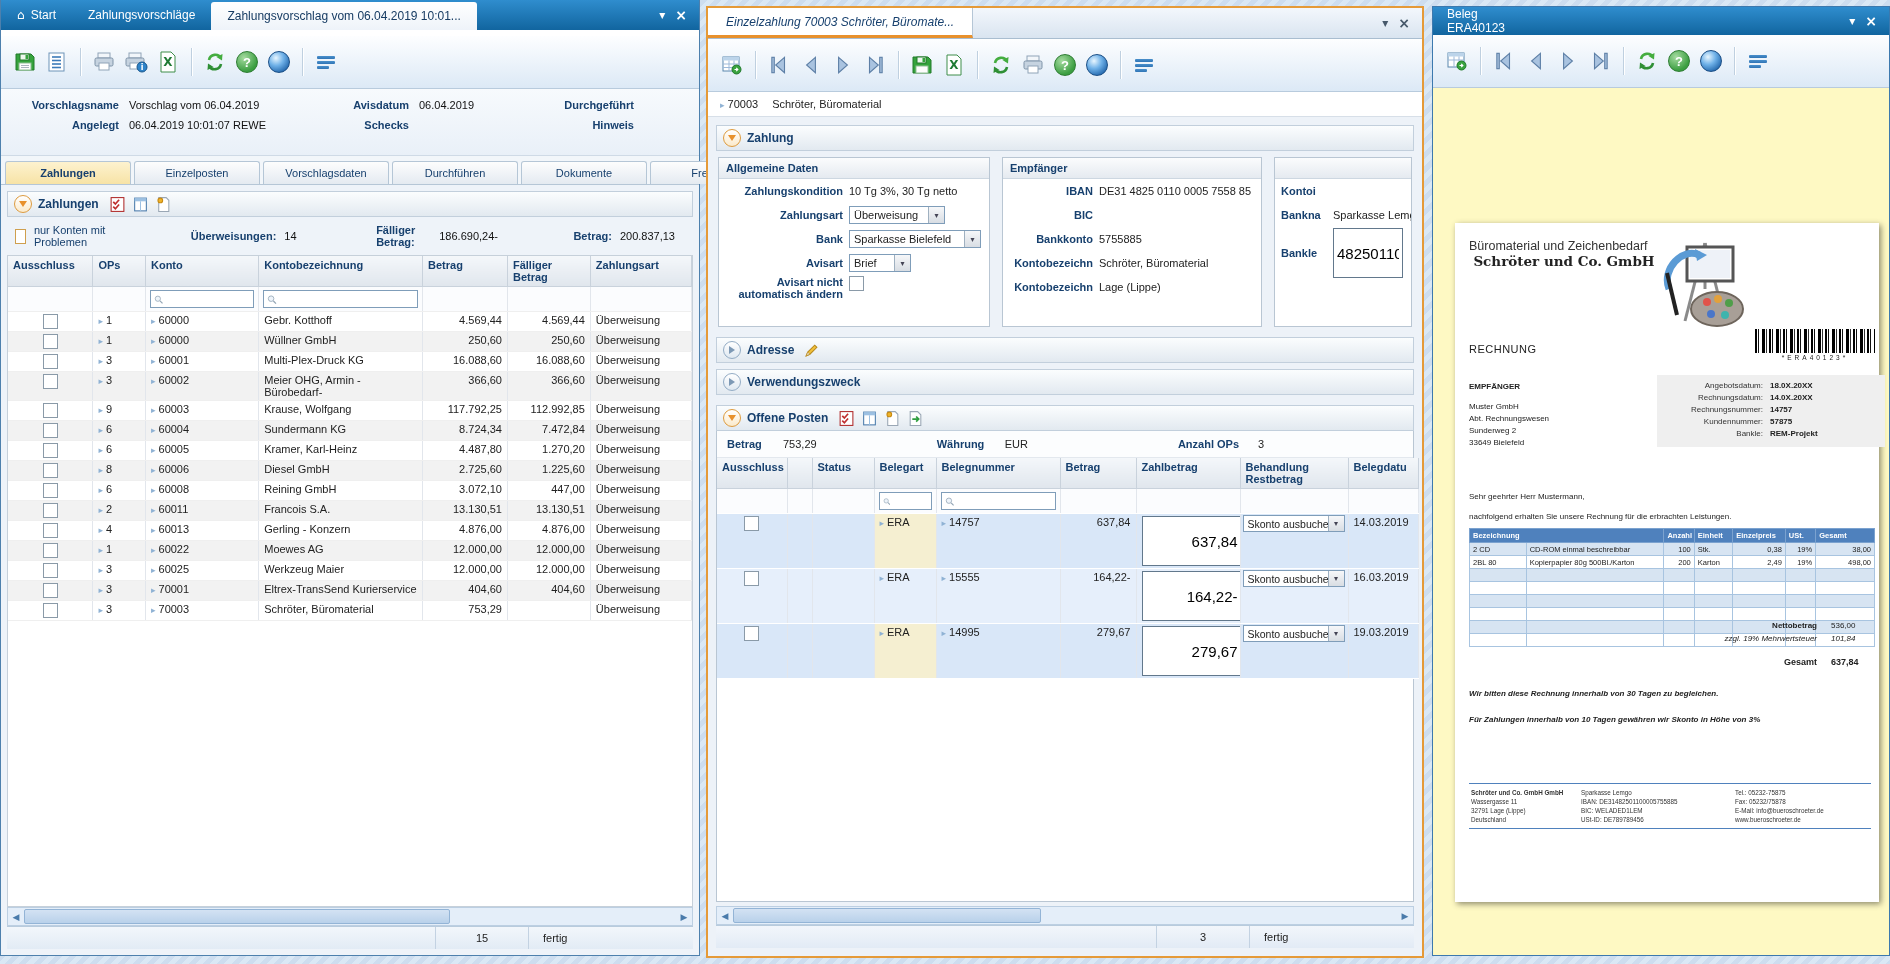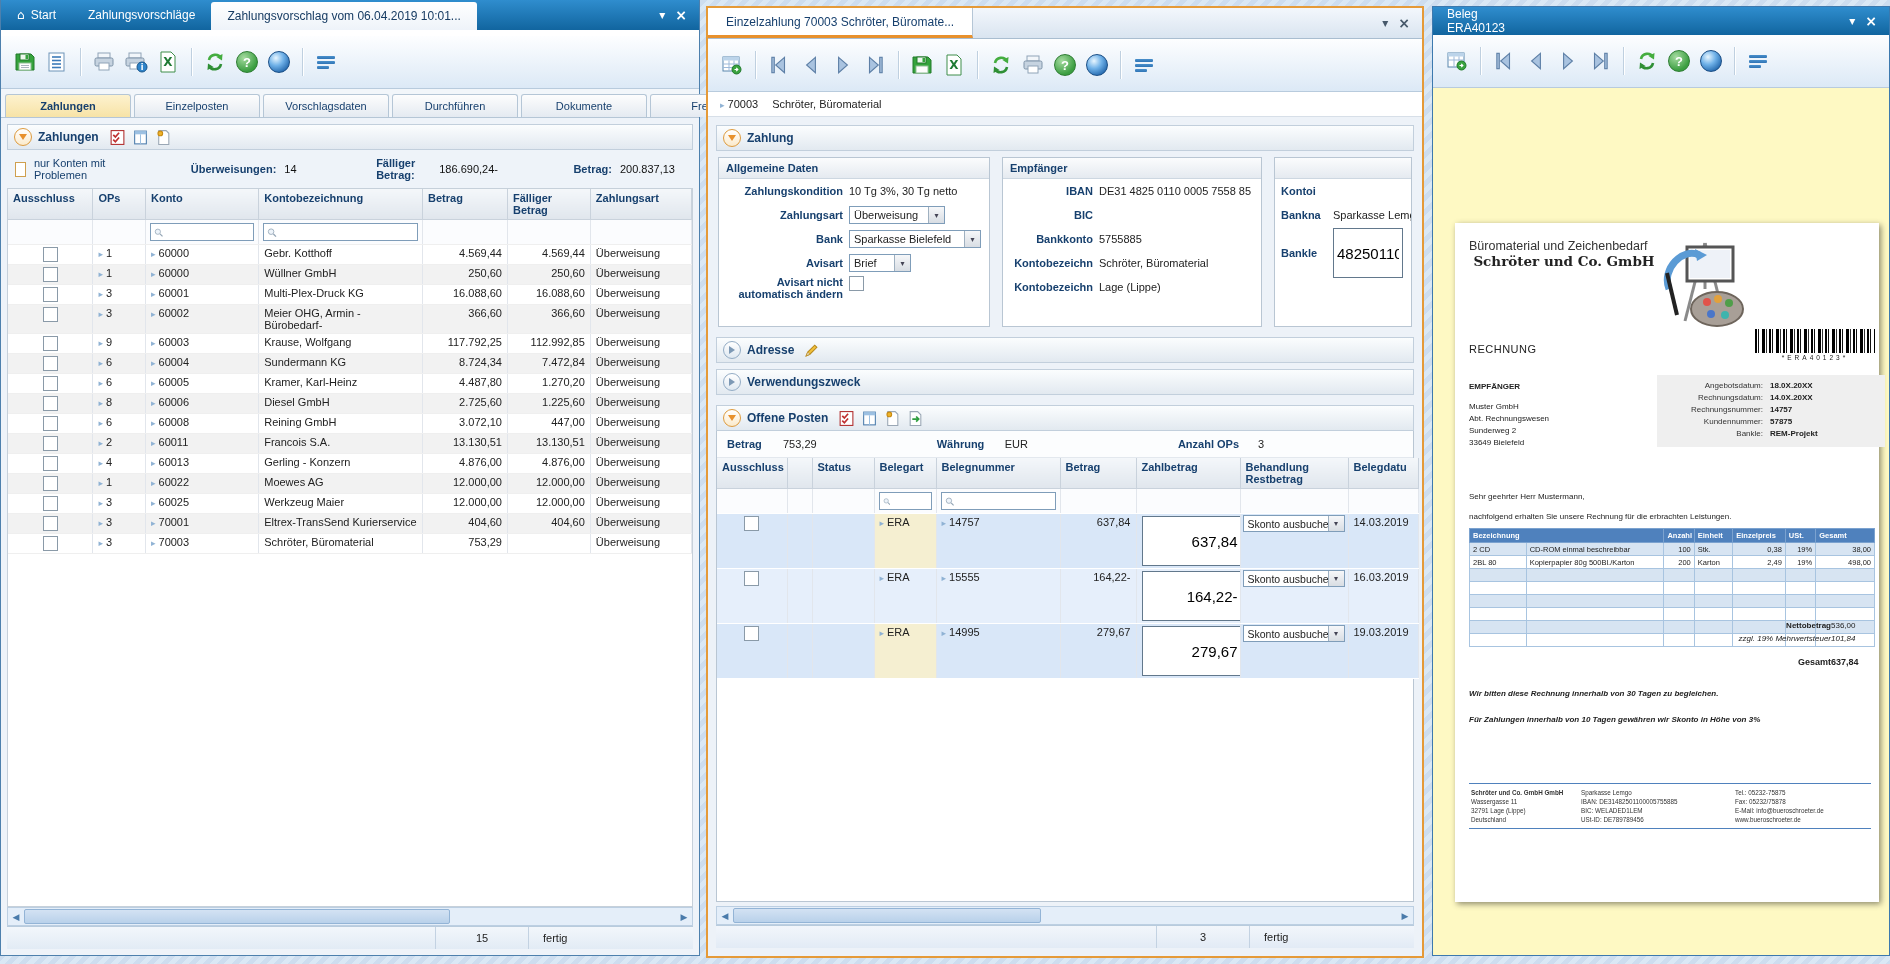--- a/index.html
+++ b/index.html
@@ -10,21 +10,21 @@
   .glyph{font-family:"DejaVu Sans",sans-serif;}
 
   
   .bluebar{height:30px;background:linear-gradient(#2f8dce,#11659f);display:flex;align-items:stretch;color:#fff;}
   .bluebar .tab{display:flex;align-items:center;gap:6px;padding:0 16px;font-size:12px;cursor:pointer;}
   .bluebar .tab.active{background:linear-gradient(#ffffff,#eef3f9);color:#173c63;margin-top:2px;border-radius:3px 3px 0 0;}
   .winbtns{margin-left:auto;display:flex;align-items:center;gap:10px;padding:0 12px;}
   .winbtns .wb{cursor:pointer;font-size:12px;line-height:1;}
   .midtabbar{height:30px;background:linear-gradient(#f3f7fc,#d9e4f0);border-bottom:1px solid #a9bdd0;display:flex;align-items:stretch;}
   .midtabbar .doctab{background:#fff;border-right:1px solid #b5c6d6;border-bottom:3px solid #e8912d;
-     display:flex;align-items:center;padding:0 18px;color:#17406e;font-size:12px;}
+     display:flex;align-items:center;padding:0 18px;color:#17406e;font-size:12px;font-style:italic;}
   .midtabbar .wb{color:#47596b;}
 
   
   .toolbar{height:52px;background:linear-gradient(#fdfeff,#dce9f6);border-bottom:1px solid #b8cbdd;
      display:flex;align-items:center;padding:0 10px;gap:4px;}
   .tbsep{width:1px;height:28px;background:#bfd0e0;box-shadow:1px 0 0 #fff;margin:0 5px;}
   .icn{width:28px;height:28px;display:flex;align-items:center;justify-content:center;border-radius:3px;cursor:pointer;}
   .icn-help{width:20px;height:20px;border-radius:50%;background:radial-gradient(circle at 35% 30%,#a5dba0,#3b9e41 70%);
      border:1px solid #2e7d33;color:#fff;font-weight:bold;font-size:13px;display:flex;align-items:center;justify-content:center;}
   .icn-globe{width:20px;height:20px;border-radius:50%;border:1px solid #1b4f86;
@@ -120,21 +120,21 @@
   .barcode .btxt{font-size:6.5px;letter-spacing:3px;text-align:center;margin-top:1px;}
   .metabox{background:#efefef;padding:6px 8px;width:212px;font-size:8px;}
   .metabox .mrow{display:flex;margin-bottom:3px;}
   .metabox .ml{width:98px;text-align:right;color:#333;}
   .metabox .mv{margin-left:7px;font-weight:600;}
   .inv-small{font-size:8px;line-height:12px;}
   table.itable{border-collapse:collapse;table-layout:fixed;width:406px;font-size:7.5px;}
   table.itable th{background:#4f81bd;color:#fff;text-align:left;padding:2px 3px;border:1px solid #7ba2cf;font-size:7.5px;}
   table.itable td{border:1px solid #a8c4e0;padding:1px 3px;height:10px;overflow:hidden;white-space:nowrap;}
   table.itable tr:nth-child(odd) td{background:#d7e4f2;}
-  .totrow{display:flex;justify-content:flex-end;gap:0;font-size:8px;width:406px;}
+  .totrow{display:flex;justify-content:flex-end;gap:14px;font-size:8px;width:406px;}
   .totrow .tl{font-weight:bold;}
   .totrow .tv{width:44px;}
   .inv-note{font-size:8px;font-style:italic;font-weight:600;}
   .inv-footer{display:flex;gap:14px;width:398px;border-top:1px solid #4f81bd;border-bottom:1px solid #4f81bd;padding:4px 2px;font-size:6.3px;line-height:9px;color:#333;}
   .inv-footer .fcol1{width:96px;}
   .inv-footer .fcol1 div:first-child{font-weight:bold;}
   .inv-footer .fcol2{width:140px;}
 </style>
 </head>
 <body>
@@ -221,20 +221,32 @@
       <div class="tbsep"></div>
       <div class="icn">
         <div class="icn-menu">
             <i></i>
             <i></i>
             <i></i>
           </div>
       </div>
     </div>
 
+    <div class="infopanel">
+      <div class="flabel">Vorschlagsname</div>
+      <div class="fvalue">Vorschlag vom 06.04.2019</div>
+      <div class="flabel">Avisdatum</div>
+      <div class="fvalue">06.04.2019</div>
+      <div class="flabel">Durchgeführt</div>
+      <div class="flabel">Angelegt</div>
+      <div class="fvalue">06.04.2019 10:01:07 REWE</div>
+      <div class="flabel">Schecks</div>
+      <div class="fvalue"></div>
+      <div class="flabel">Hinweis</div>
+    </div>
 
     <div class="viewtabs">
       <div class="vtab active">
           <span>Zahlungen</span>
         </div>
       <div class="vtab">
           <span>Einzelposten</span>
         </div>
       <div class="vtab">
           <span>Vorschlagsdaten</span>

